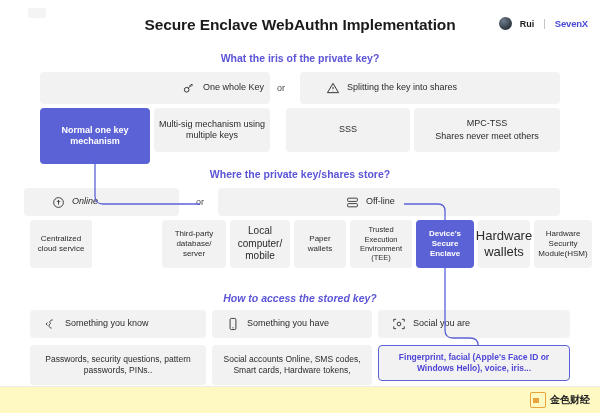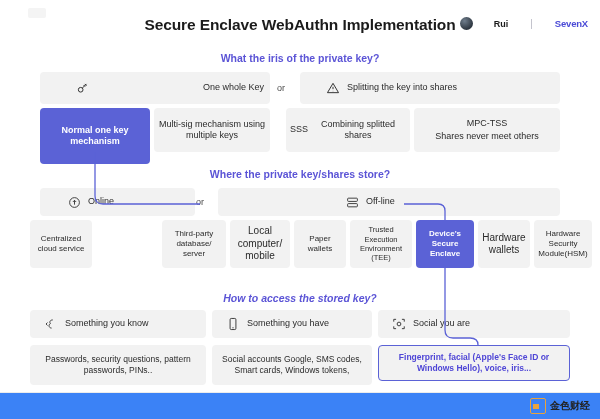--- a/index.html
+++ b/index.html
@@ -38,21 +38,21 @@
     font-weight: bold;
     color: #1b1b1b;
     letter-spacing: -0.1px;
   }
   .brand {
     position: absolute;
     right: 12px;
     top: 1px;
     display: flex;
     align-items: center;
-    gap: 21px;
+    gap: 8px;
     font-size: 9px;
   }
   .brand-avatar {
     width: 13px;
     height: 13px;
     border-radius: 50%;
     background: radial-gradient(circle at 35% 30%, #6f7d8c 0%, #2d3640 70%);
     display: inline-block;
   }
   .brand-rui {
@@ -123,24 +123,24 @@
   .accent .box-label { color: #ffffff; }
   .purple-text { color: #4f46d6; font-weight: bold; }
   .bordered-purple {
     border: 1.4px solid #5b62d6;
     background: #f2f2f2;
   }
   svg.ic { display: block; }
   .footer-bar {
     position: absolute;
     left: 0;
-    bottom: 0;
+    bottom: 6px;
     width: 600px;
     height: 26px;
-    background: #3b82f6;
+    background: #fef9c3;
     border-top: 1px solid #ececec;
   }
   .footer-brand {
     position: absolute;
     right: 10px;
     bottom: 5px;
     display: flex;
     align-items: center;
     gap: 4px;
   }
@@ -196,21 +196,21 @@
       <span class="brand-avatar"></span>
       <span class="brand-rui">Rui</span>
       <span class="brand-sep">|</span>
       <span class="brand-sevenx">SevenX</span>
     </div>
   </div>
 
   <div class="q" style="top:52px;">What the iris of the private key?</div>
 
   <div class="box" style="left:40px; top:72px; width:230px; height:32px;">
-    <div class="row-flex" style="justify-content:space-between; padding-left:36px;">
+    <div class="row-flex" style="justify-content:flex-end; padding-left:36px;">
       <span>
         <svg class="ic" width="14" height="14" viewBox="0 0 24 24" fill="none" stroke="#333" stroke-width="1.7">
           <circle cx="8" cy="15" r="4"></circle>
             <path d="M11 12l7-7M15 5l3 3M13 7l2.5 2.5"></path>
         </svg>
       </span>
       <span class="box-label">One whole Key</span>
     </div>
   </div>
   <div class="or" style="left:277px; top:83px;">or</div>
@@ -232,33 +232,32 @@
       </div>
   </div>
   <div class="box" style="left:154px; top:108px; width:116px; height:44px;">
     <div class="center-txt">
         <span class="box-label">Multi-sig mechanism using multiple keys</span>
       </div>
   </div>
   <div class="box" style="left:286px; top:108px; width:124px; height:44px;">
     <div class="center-txt" style="flex-direction:row; gap:2px;">
       <span class="box-label">SSS</span>
-      <span class="box-label">Combining splitted shares</span>
     </div>
   </div>
   <div class="box" style="left:414px; top:108px; width:146px; height:44px;">
     <div class="center-txt" style="flex-direction:column; gap:2px;">
       <span class="box-label">MPC-TSS</span>
       <span class="box-label">Shares never meet others</span>
     </div>
   </div>
 
   <div class="q" style="top:168px;">Where the private key/shares store?</div>
 
-  <div class="box" style="left:40px; top:188px; width:155px; height:28px;">
+  <div class="box" style="left:24px; top:188px; width:155px; height:28px;font-style:italic;">
     <div class="row-flex" style="justify-content:flex-start; padding-left:28px;">
       <span>
         <svg class="ic" width="13" height="13" viewBox="0 0 24 24" fill="none" stroke="#333" stroke-width="1.7">
           <circle cx="12" cy="12" r="9"></circle>
             <path d="M12 16V8M9 11l3-3 3 3"></path>
         </svg>
       </span>
       <span class="box-label">Online</span>
     </div>
   </div>
@@ -300,21 +299,21 @@
         <span class="box-label" style="font-size:7.5px;">Trusted Execution Environment (TEE)</span>
       </div>
   </div>
   <div class="box accent" style="left:416px; top:220px; width:58px; height:48px;">
     <div class="center-txt">
         <span class="box-label" style="font-size:8px; font-weight:bold;">Device's Secure Enclave</span>
       </div>
   </div>
   <div class="box" style="left:478px; top:220px; width:52px; height:48px;">
     <div class="center-txt">
-        <span class="box-label" style="font-size:10px;">Hardware wallets</span>
+        <span class="box-label" style="font-size:13px;">Hardware wallets</span>
       </div>
   </div>
   <div class="box" style="left:534px; top:220px; width:58px; height:48px;">
     <div class="center-txt">
         <span class="box-label" style="font-size:8px;">Hardware Security Module(HSM)</span>
       </div>
   </div>
 
   <div class="q" style="top:292px;font-style:italic;">How to access the stored key?</div>
 
@@ -352,21 +351,21 @@
     </div>
   </div>
 
   <div class="box" style="left:30px; top:345px; width:176px; height:40px;">
     <div class="center-txt">
         <span class="box-label" style="font-size:8.5px;">Passwords, security questions, pattern passwords, PINs..</span>
       </div>
   </div>
   <div class="box" style="left:212px; top:345px; width:160px; height:40px;">
     <div class="center-txt">
-        <span class="box-label" style="font-size:8.5px;">Social accounts Google, SMS codes, Smart cards, Windows tokens,</span>
+        <span class="box-label" style="font-size:8.5px;">Social accounts Online, SMS codes, Smart cards, Hardware tokens,</span>
       </div>
   </div>
   <div class="box bordered-purple" style="left:378px; top:345px; width:192px; height:36px;">
     <div class="center-txt">
         <span class="box-label purple-text" style="font-size:8.5px;">Fingerprint, facial (Apple's Face ID or Windows Hello), voice, iris...</span>
       </div>
   </div>
 
   <svg class="connector">
     <path d="M95 152 L95 196 Q95 204 103 204 L200 204" stroke="#5b62d6" stroke-width="1.3" fill="none"></path>

